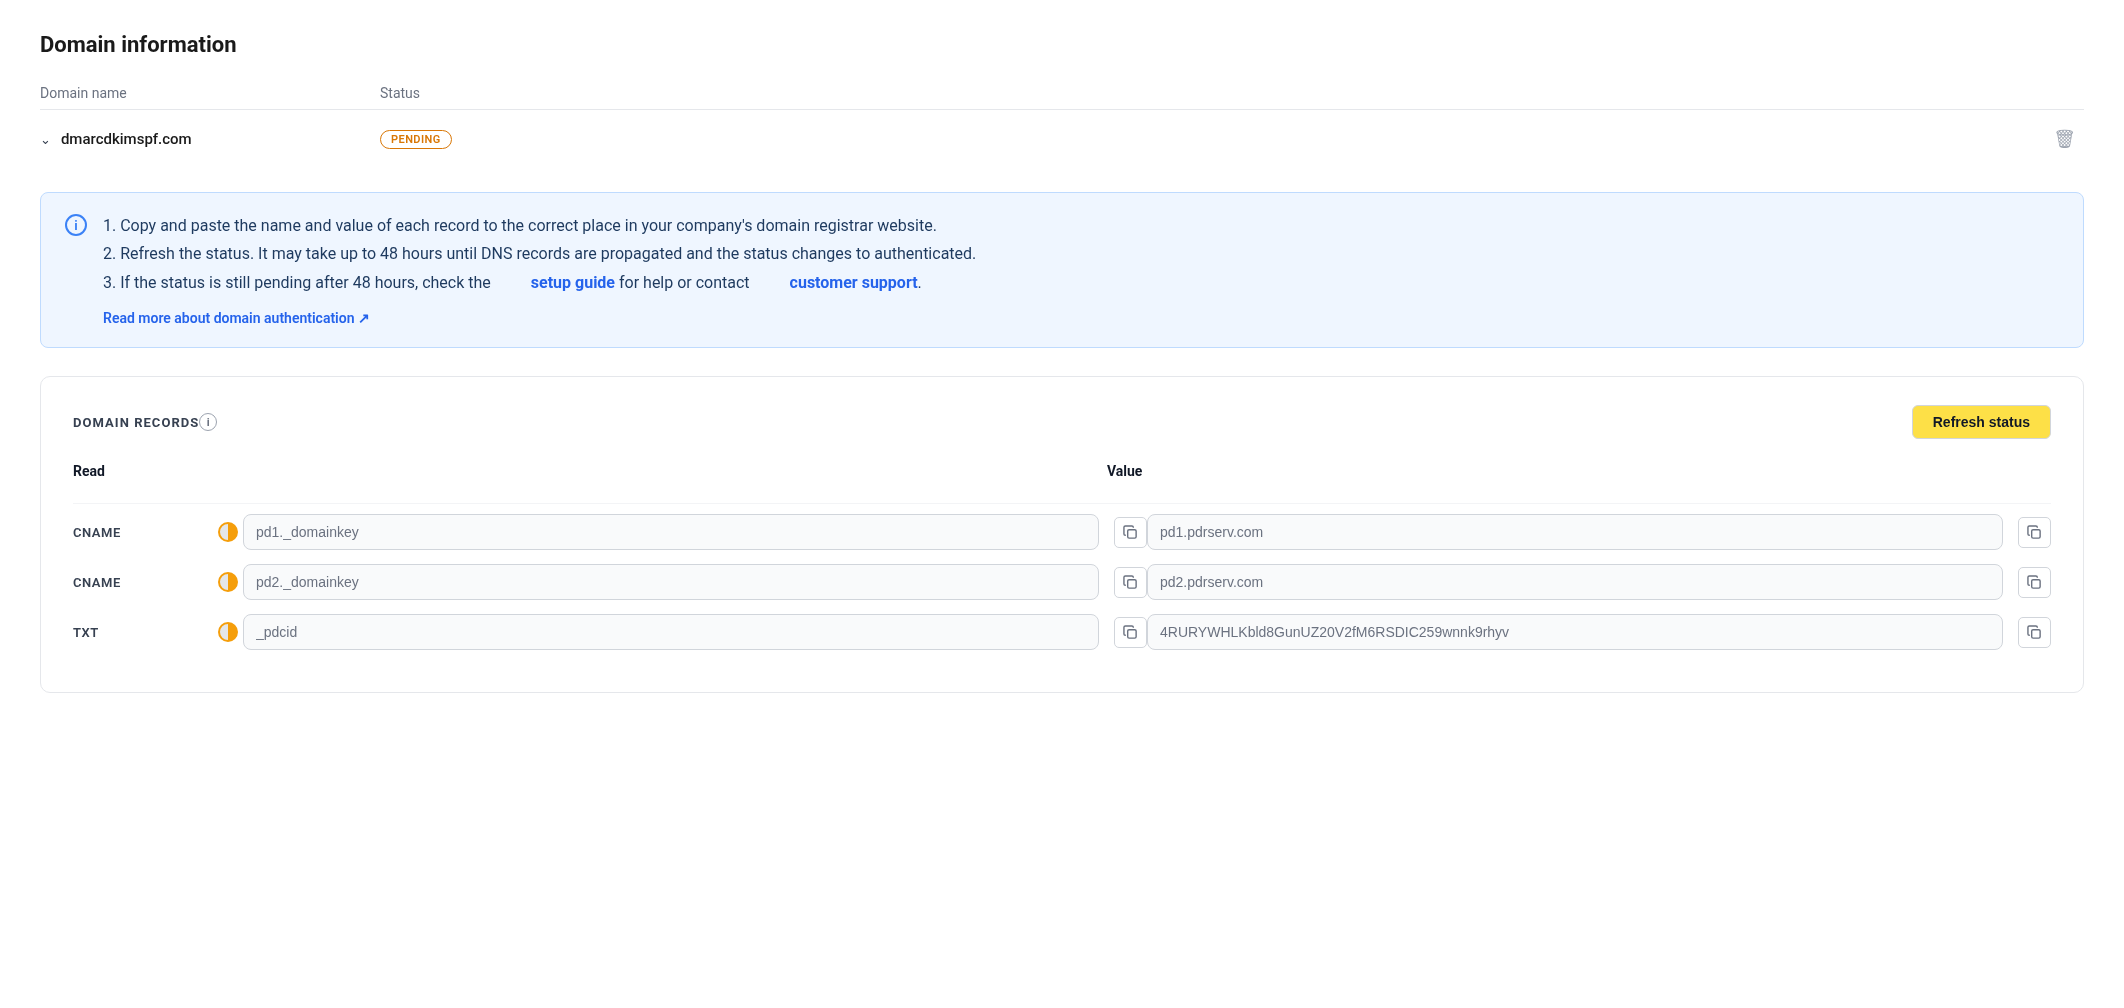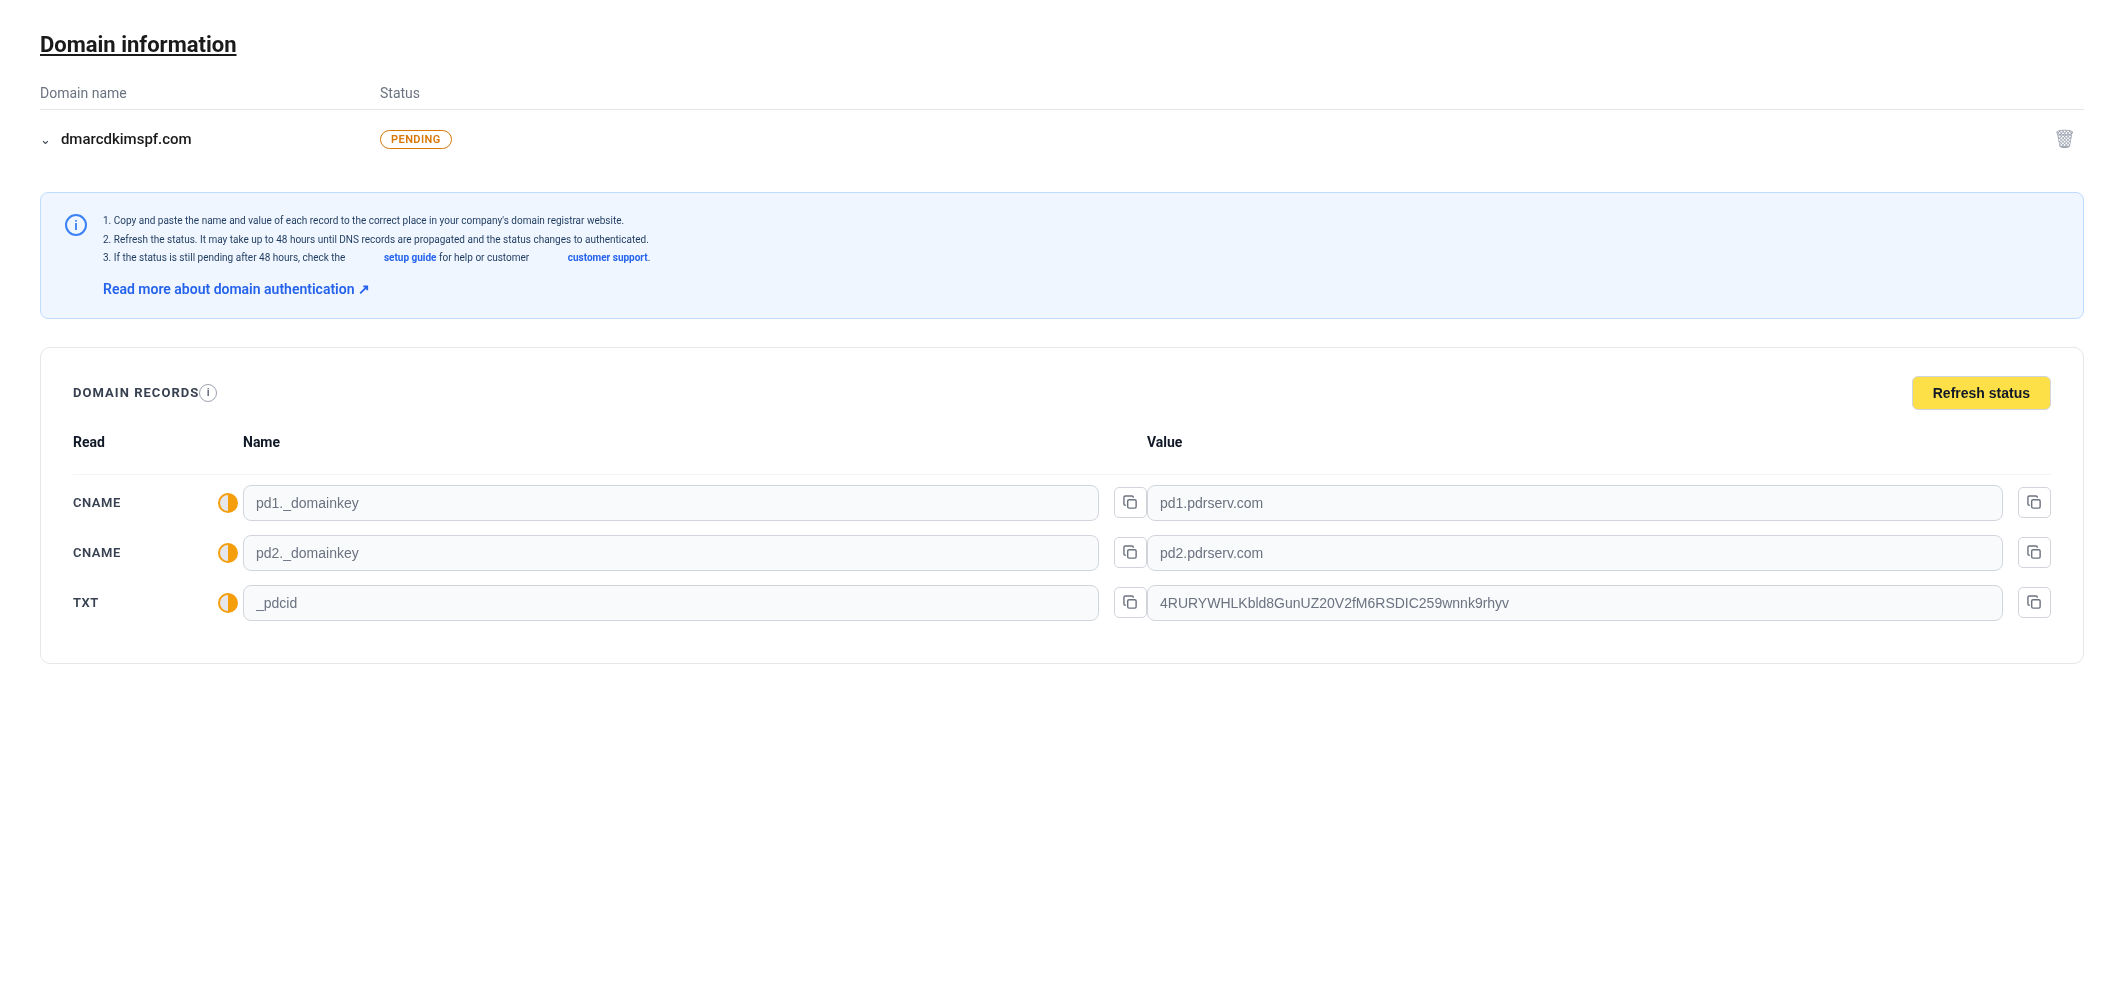--- a/index.html
+++ b/index.html
@@ -8,21 +8,20 @@
       background: #fff;
       color: #1a1a1a;
       font-size: 15px;
       padding: 32px 40px;
     }
 
     .page-title {
       font-size: 22px;
       font-weight: 700;
       margin-bottom: 28px;
-      text-decoration: underline;
     }
 
     .domain-table {
       width: 100%;
       border-collapse: collapse;
       margin-bottom: 24px;
     }
 
     .domain-table th {
       text-align: left;
@@ -91,21 +90,21 @@
       display: flex;
       align-items: center;
       justify-content: center;
       color: #3b82f6;
       font-size: 13px;
       font-weight: 700;
       margin-top: 1px;
     }
 
     .info-content p {
-      font-size: 10px;
+      font-size: 16px;
       color: #1e3a5f;
       line-height: 1.65;
       margin-bottom: 2px;
     }
 
     .info-link {
       color: #2563eb;
       text-decoration: none;
       font-weight: 700;
       margin-left: 36px;
@@ -248,39 +247,38 @@
     </tr>
   </tbody>
 </table>
 
 <div class="info-box">
   <div class="info-icon">i</div>
   <div class="info-content">
     <p>1. Copy and paste the name and value of each record to the correct place in your company's domain registrar website.</p>
     <p>2. Refresh the status. It may take up to 48 hours until DNS records are propagated and the status changes to authenticated.</p>
     <p>
-      <span>3. If the status is still pending after 48 hours, check the </span><a class="info-link" href="#">setup guide</a><span> for help or customer </span><a class="info-link" href="#">customer support</a><span>.</span>
+      <span>3. If the status is still pending after 48 hours, check the </span><a class="info-link" href="#">setup guide</a><span> for help or contact </span><a class="info-link" href="#">customer support</a><span>.</span>
     </p>
     <a class="read-more-link" href="#">Read more about domain authentication ↗</a>
   </div>
 </div>
 
 <div class="domain-records-card">
   <div class="records-header">
     <div class="records-title-row">
       <span class="records-title">DOMAIN RECORDS</span>
       <div class="info-circle-sm">i</div>
     </div>
     <button class="refresh-btn">Refresh status</button>
   </div>
 
   <div style="display:grid; grid-template-columns: 140px 30px 1fr 40px 1fr 40px; align-items:center; padding-bottom:10px; border-bottom: 1px solid #f3f4f6; margin-bottom:10px;">
     <div class="col-header">Read</div>
     <div></div>
-    <div class="col-header">Name</div>
     <div></div>
     <div class="col-header">Value</div>
     <div></div>
   </div>
 
   <div id="records-list">
       <div style="display: grid; grid-template-columns: 140px 30px 1fr 40px 1fr 40px; align-items: center; margin-bottom: 14px; gap: 0px;">
     <div style="font-size:13px;font-weight:600;color:#374151;letter-spacing:0.04em;">CNAME</div>
     <div style="display:flex;align-items:center;justify-content:center;">
       <div style="width:20px;height:20px;border-radius:50%;background:conic-gradient(#f59e0b 0deg 180deg, #e5e7eb 180deg 360deg);border:2px solid #f59e0b;flex-shrink:0;"></div>

